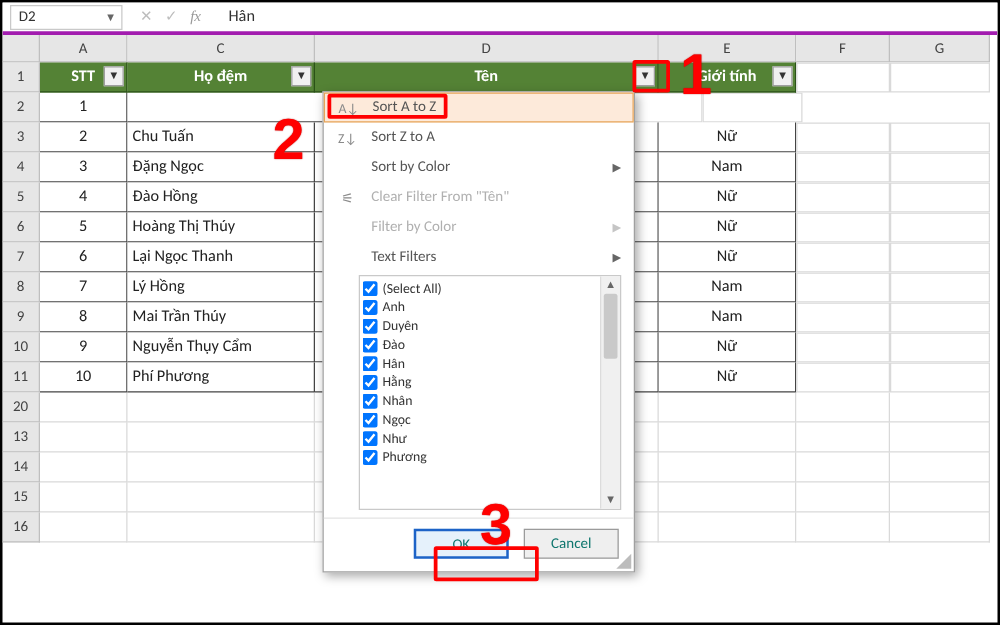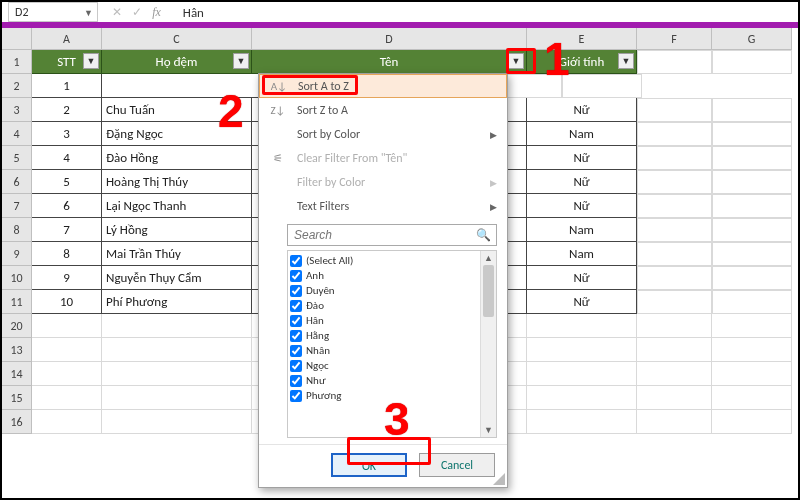--- a/index.html
+++ b/index.html
@@ -13,21 +13,21 @@
     height: 500px;
     overflow: hidden;
     position: relative;
     border: 2px solid #000;
   }
   
   .fbar {
     display: flex;
     align-items: center;
     height: 26px;
-    border-bottom: 6px solid #a21caf;
+    border-bottom: 3px solid #a21caf;
     background: #fff;
     text-align: right;
   }
   .namebox {
     width: 90px;
     height: 20px;
     margin-left: 6px;
     display: flex;
     align-items: center;
     border: 1px solid #c9c9c9;
@@ -69,21 +69,21 @@
   .cells {
     position: absolute; left: 30px; top: 22px; right: 0;
   }
   .row { display: flex; height: 24px; }
   .cell {
     border-right: 1px solid #d9d9d9; border-bottom: 1px solid #d9d9d9;
     padding: 0 4px; line-height: 24px; overflow: hidden; white-space: nowrap;
     font-size: 13px;
   }
   .thead .cell {
-    background: #548235; color: #fff; font-weight: normal; text-align: center;
+    background: #548235; color: #fff; font-weight: bold; text-align: center;
     border-right: 1px solid #2b5218; border-bottom: 1px solid #2b5218;
     position: relative;
   }
   .tbody .cell { border-right: 1px solid #444; border-bottom: 1px solid #444; background: #fff; }
   .tbody .cell.stt { text-align: center; }
   .tbody .cell.gt { text-align: center; }
   .filter-btn {
     position: absolute; right: 2px; top: 3px; width: 16px; height: 16px;
     background: #f0f0f0; border: 1px solid #9e9e9e; line-height: 14px; text-align: center;
     color: #333; font-size: 9px;
@@ -375,24 +375,20 @@
   <div class="fd-item disabled">
     <span class="ic"></span>
     <span>Filter by Color</span>
     <span class="arr">▶</span>
   </div>
   <div class="fd-item">
     <span class="ic"></span>
     <span>Text Filters</span>
     <span class="arr">▶</span>
   </div>
-  <div class="fd-search">
-    <input type="text" placeholder="Search" style="">
-    <span class="mag">🔍</span>
-  </div>
   <div class="fd-list" id="fdlist">
     <div class="chk">
         <input type="checkbox" checked="" style="">
         <span>(Select All)</span>
       </div>
       <div class="chk">
         <input type="checkbox" checked="" style="">
         <span>Anh</span>
       </div>
       <div class="chk">

